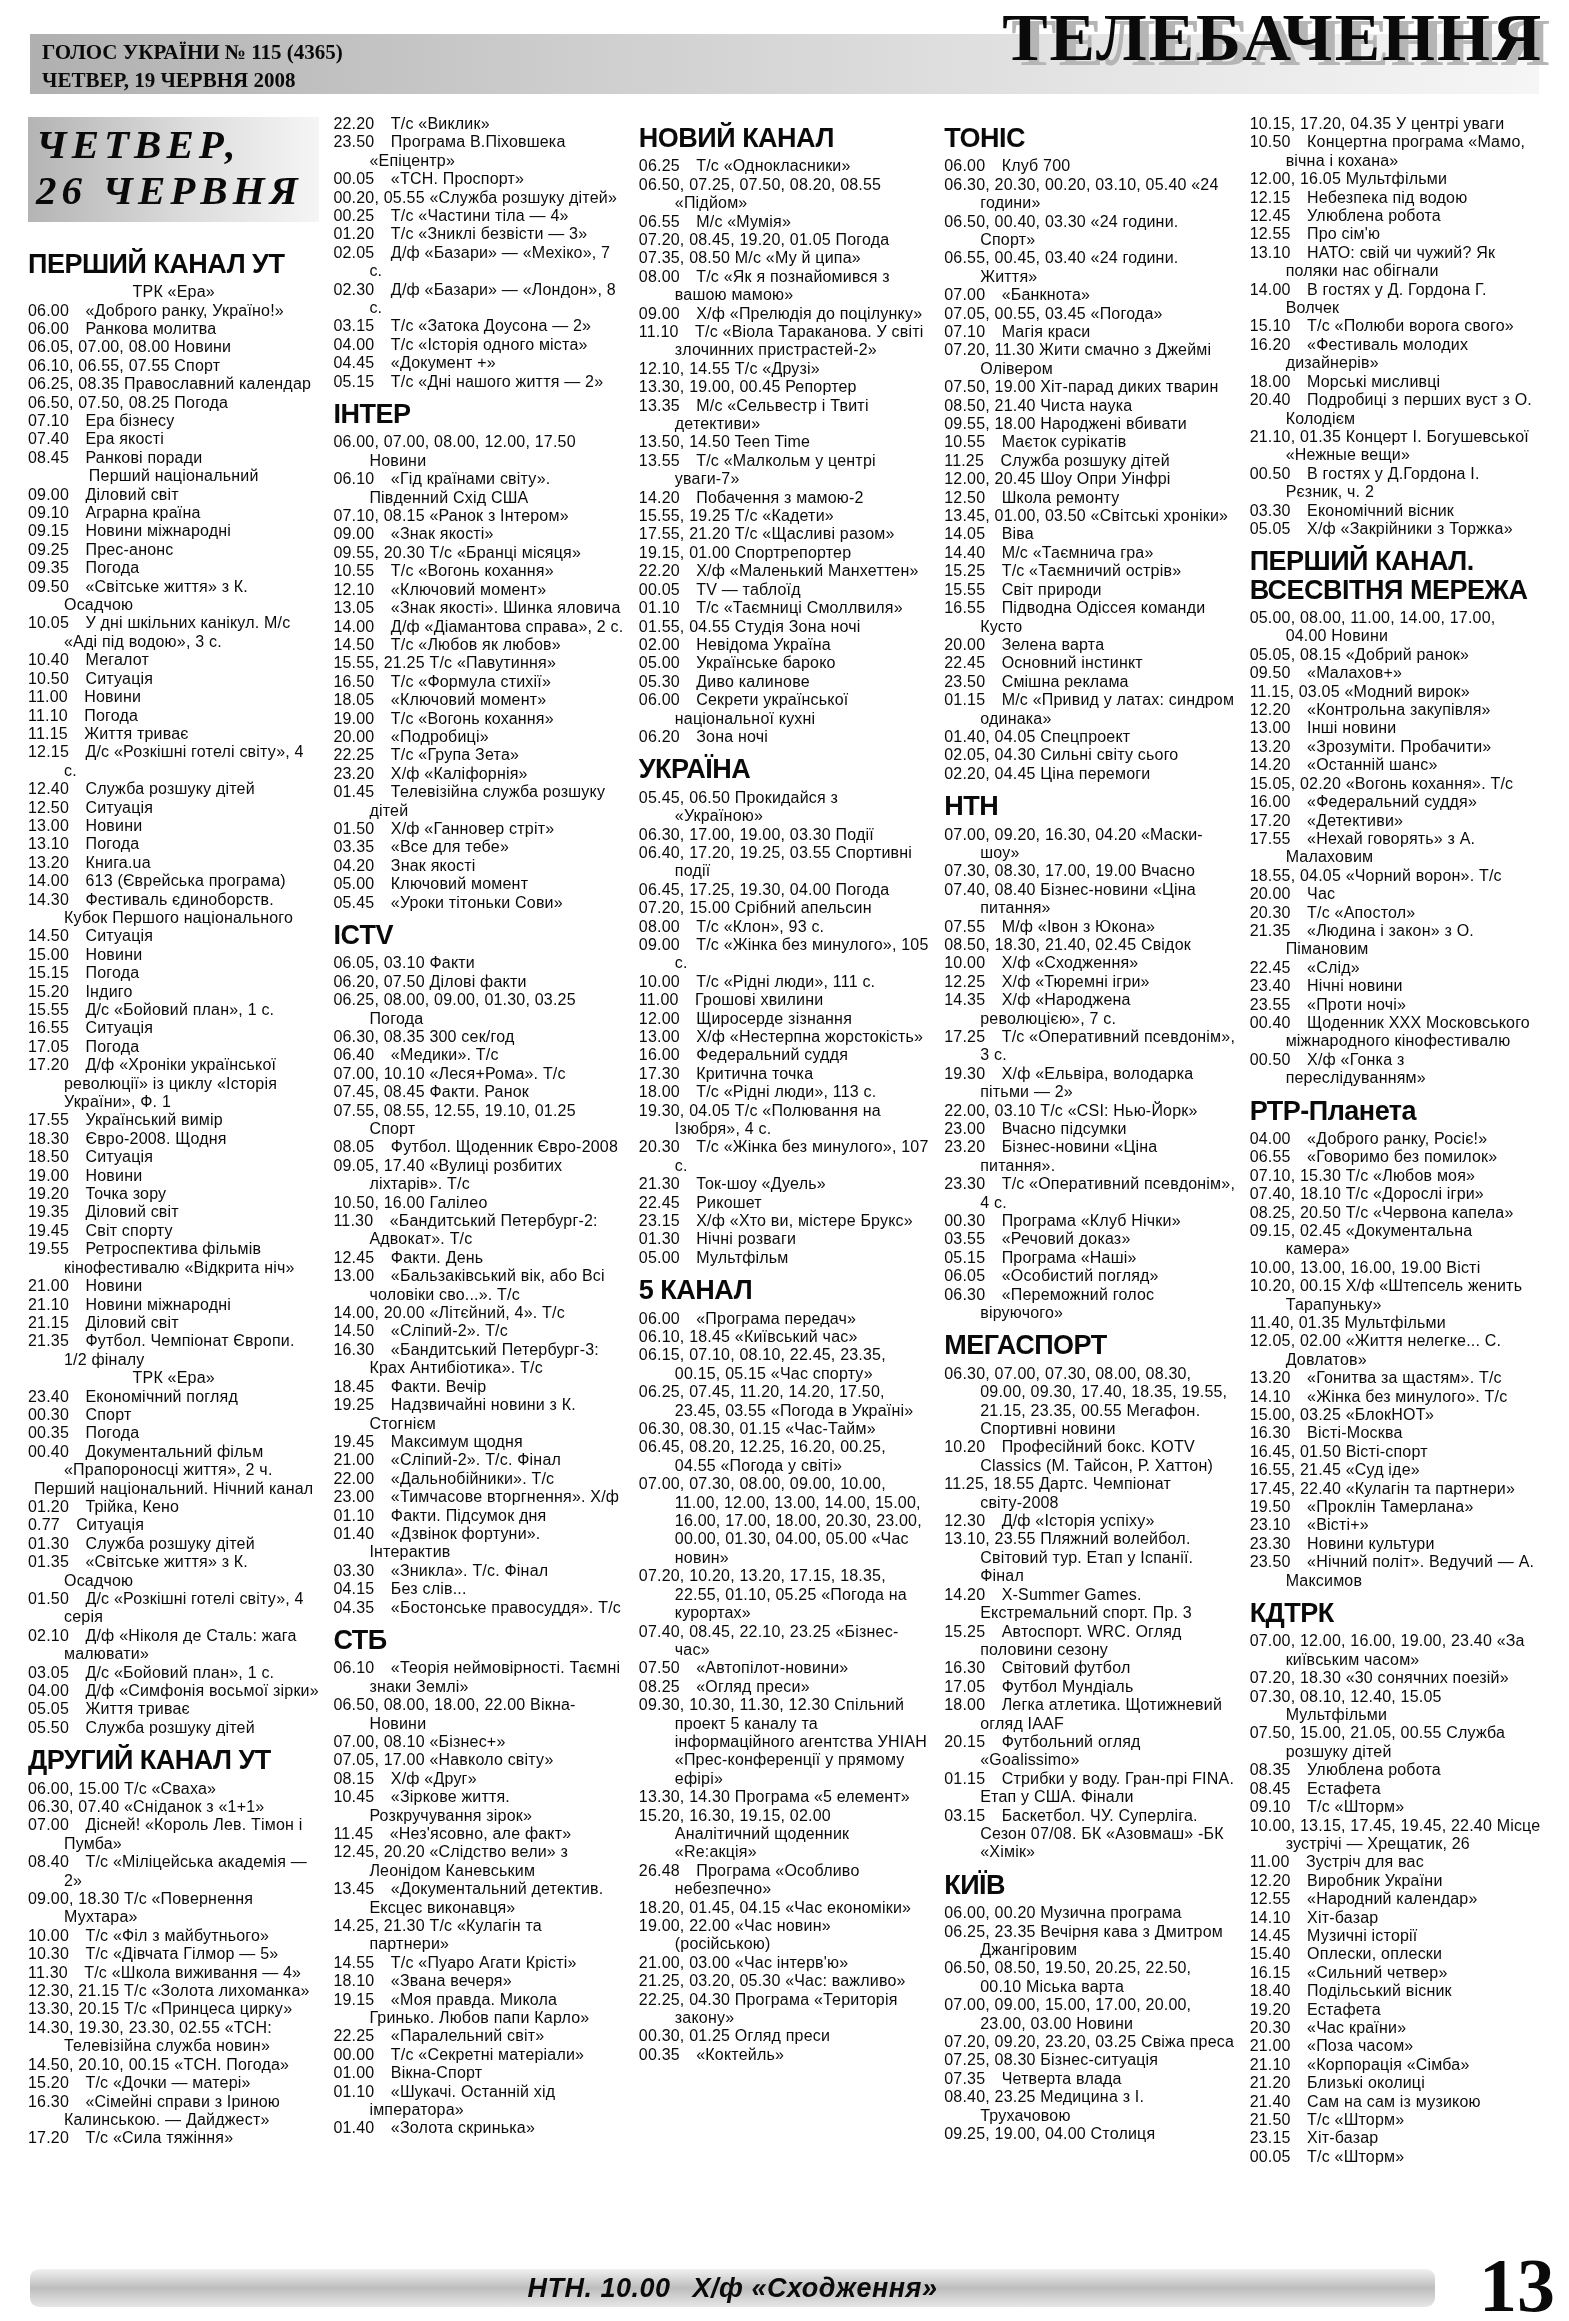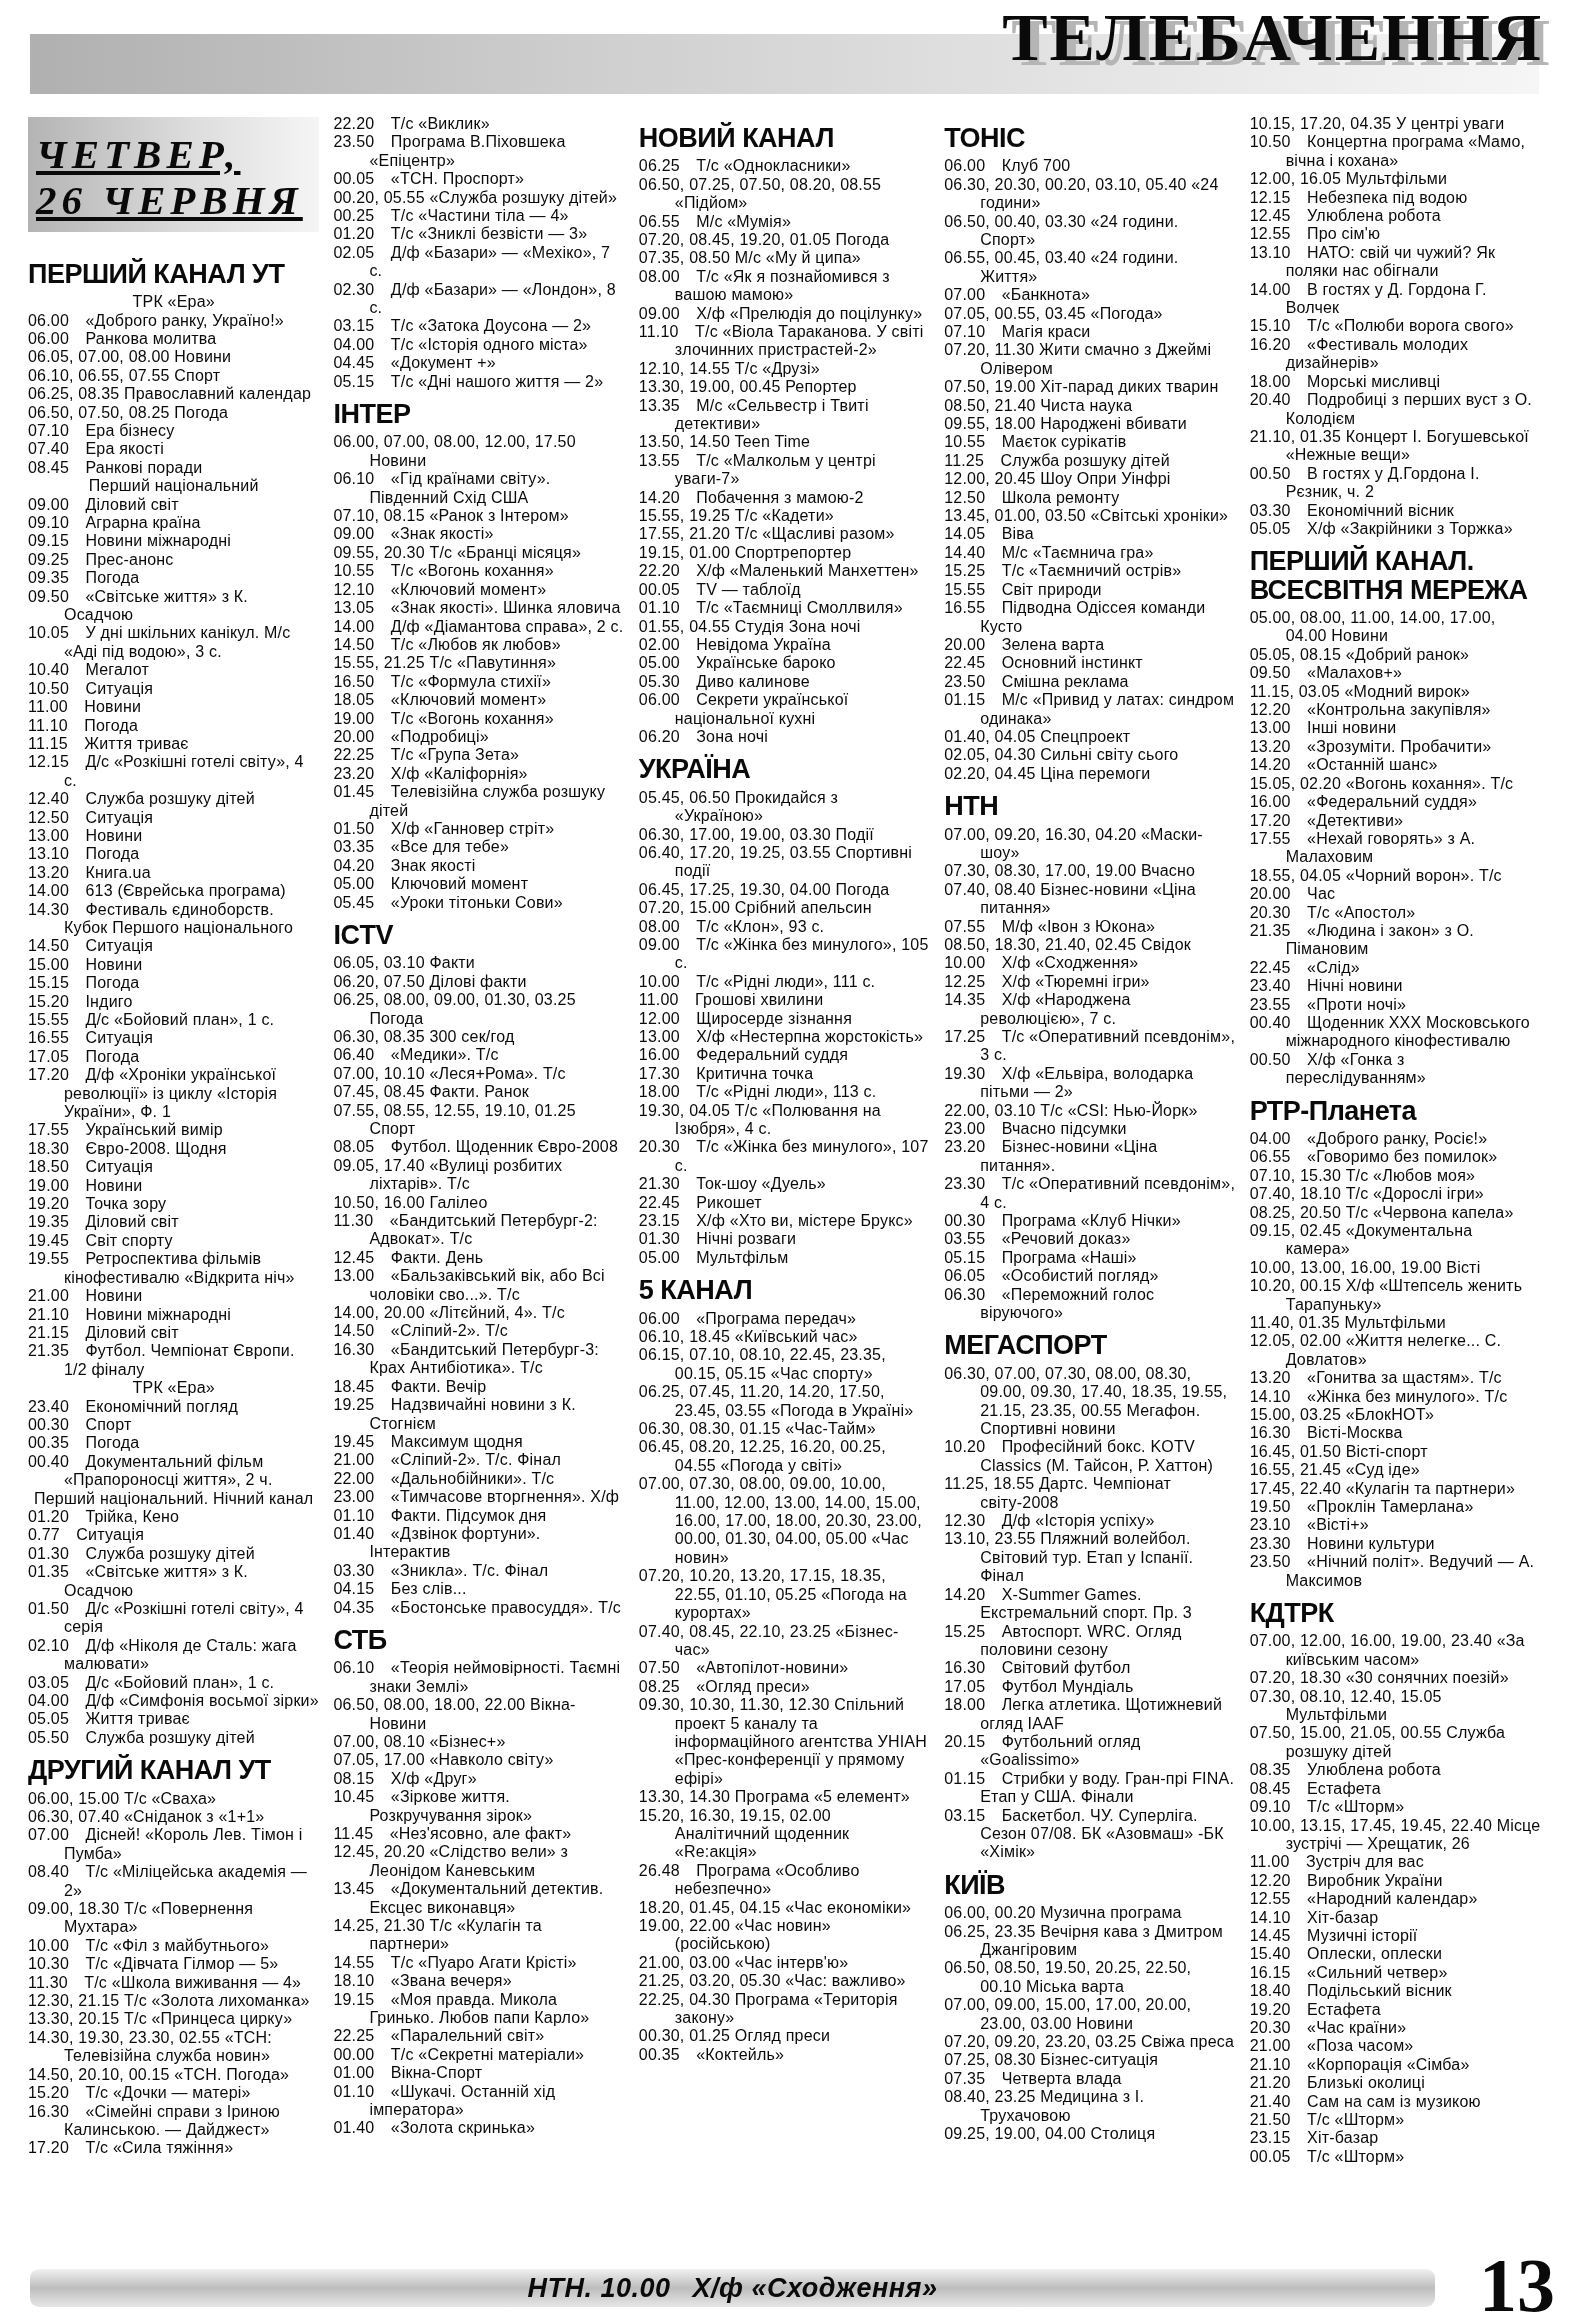--- a/index.html
+++ b/index.html
@@ -12,39 +12,41 @@
               font-weight:bold;font-size:21px;line-height:1.35;white-space:pre-line;}
   #mast-title{position:absolute;right:26px;top:2px;font-family:"Liberation Serif",serif;
               font-weight:bold;font-size:68px;line-height:1.05;letter-spacing:2px;
               text-shadow:9px 5px 0 #b5b5b5;}
   
   #cols{position:absolute;left:28px;top:115px;width:1513px;height:2145px;display:flex;gap:14px;
         overflow:hidden;}
   .col{flex:1 1 0;min-width:0;}
   .datebox{background:linear-gradient(90deg,#b4b4b4 0%,#dcdcdc 55%,#f5f5f5 100%);
            font-family:"Liberation Serif",serif;font-style:italic;font-weight:bold;
-           font-size:41px;line-height:1.12;letter-spacing:5px;padding:15px 6px 8px 8px;
-           margin:2px 0 28px;text-decoration:underline;}
+           font-size:41px;line-height:1.12;letter-spacing:5px;padding:5px 6px 8px 8px;
+           margin:2px 0 28px;}
   .chan{font-weight:bold;font-size:27px;line-height:1.05;letter-spacing:-0.5px;margin:9px 0 5px;}
   .line{font-size:16px;line-height:18.4px;letter-spacing:0.2px;
         padding-left:36px;text-indent:-36px;}
   .subh{font-weight:normal;padding-left:0;text-indent:0;text-align:center;}
   
   #foot-bar{position:absolute;left:30px;top:2269px;width:1405px;height:38px;
             background:linear-gradient(180deg,#f1f1f1 0%,#bdbdbd 50%,#e7e7e7 100%);
             display:flex;align-items:center;justify-content:center;border-radius:9px;}
   #foot-text{font-weight:bold;font-style:italic;font-size:27px;letter-spacing:0.5px;}
   #page-num{position:absolute;right:14px;top:2247px;font-family:"Liberation Serif",serif;
             font-weight:bold;font-size:76px;line-height:1;}
 </style>
 </head>
 <body>
 
 <div id="page">
   <div id="mast-bar"></div>
+  <div id="mast-issue">ГОЛОС УКРАЇНИ № 115 (4365)
+ЧЕТВЕР, 19 ЧЕРВНЯ 2008</div>
   <div id="mast-title">ТЕЛЕБАЧЕННЯ</div>
 
   <div id="cols">
       <div class="col">
         <div class="datebox">
           <div>ЧЕТВЕР,</div>
           <div>26 ЧЕРВНЯ</div>
         </div>
         <div class="chan">ПЕРШИЙ КАНАЛ УТ</div>
         <div class="line subh">ТРК «Ера»</div>

